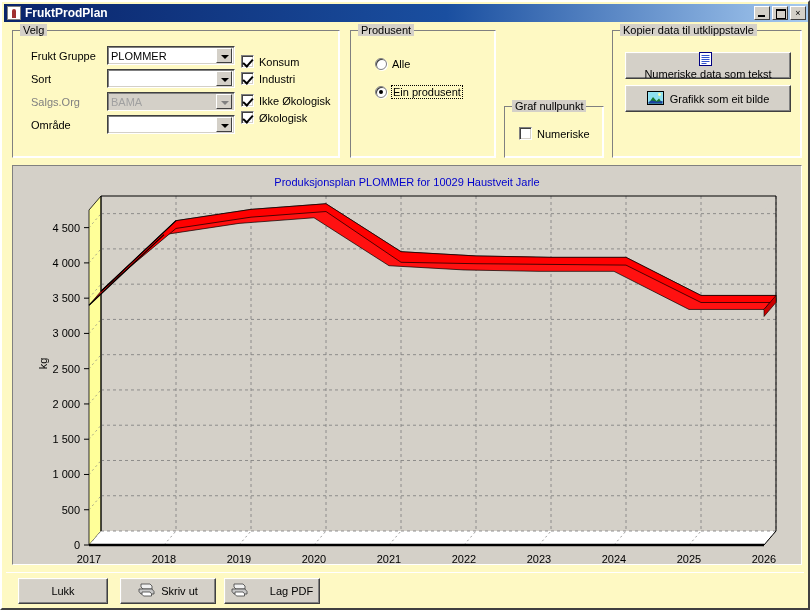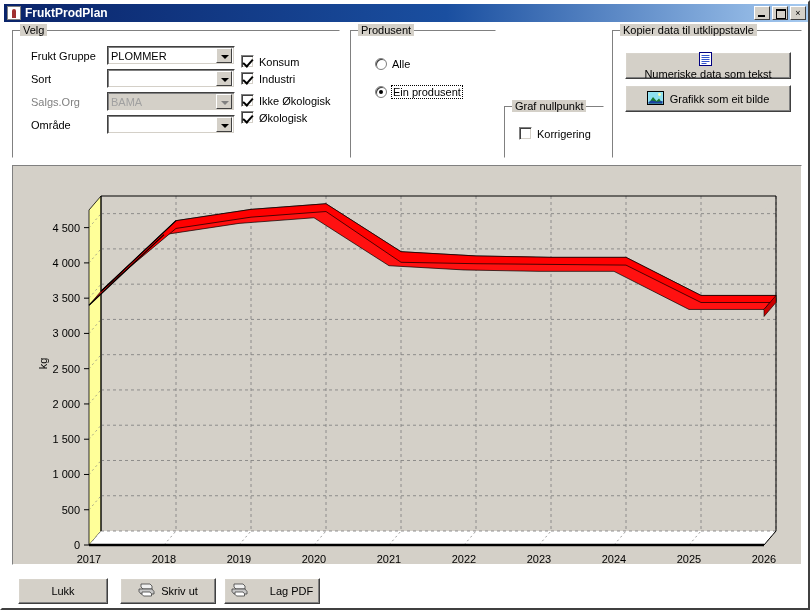--- a/index.html
+++ b/index.html
@@ -8,21 +8,21 @@
     width: 810px; height: 610px;
     background: #d4d0c8;
     font-family: "Liberation Sans", sans-serif;
     overflow: hidden;
   }
 
   
   #window {
     position: absolute; left: 0; top: 0;
     width: 810px; height: 610px;
-    background: #ffffff;
+    background: #fef9c3;
     border: 2px solid #d4d0c8;
     border-top-color: #ffffff;
     border-left-color: #ffffff;
     border-right-color: #404040;
     border-bottom-color: #404040;
   }
   #titlebar {
     position: absolute; left: 2px; top: 2px;
     width: 804px; height: 18px;
     background: linear-gradient(to right, #0a246a 0%, #1a4fa0 55%, #a6caf0 100%);
@@ -315,21 +315,21 @@
     </div>
   </div>
 
 
   <div class="groupbox" style="left:502px; top:104px; width:100px; height:52px;">
     <div class="gb-inner"></div>
     <div class="gb-title">Graf nullpunkt</div>
 
     <div class="checkrow" style="left:14px; top:20px;">
       <span class="cbox"></span>
-      <span>Korrigering</span>
+      <span>Numeriske</span>
     </div>
   </div>
 
   <div class="groupbox" style="left:610px; top:28px; width:190px; height:128px;">
     <div class="gb-inner"></div>
     <div class="gb-title">Kopier data til utklippstavle</div>
 
     <div class="btn" style="left:12px; top:21px; width:166px; height:27px;flex-direction:column;">
       <span class="bicon">
         <svg width="13" height="14" viewBox="0 0 13 14">
@@ -354,20 +354,21 @@
           <polygon points="1.5,12.5 6,6 9.5,10 12,7.5 15.5,12.5" fill="#1a7a2e"></polygon>
           <polygon points="1.5,12.5 15.5,12.5 15.5,10 10,10.8 5,9.5 1.5,11" fill="#1a3fa0"></polygon>
           <circle cx="12.5" cy="3.5" r="1.4" fill="#ffffaa"></circle>
         </svg>
       </span>
       <span>Grafikk som eit bilde</span>
     </div>
   </div>
 
   <div id="chartpanel" style="left:10px; top:163px; width:790px; height:400px;">
+    <div id="charttitle">Produksjonsplan PLOMMER for 10029 Haustveit Jarle</div>
     <svg id="chartsvg" width="788" height="398" viewBox="0 0 788 398">
         <rect x="88" y="30" width="675" height="335" fill="#d4d0c8"></rect>
         <polygon points="88,30 76,44 751,44 763,30" fill="#d4d0c8" stroke="none"></polygon>
         <polygon points="88,30 76,44 76,379 88,365" fill="#ffff99" stroke="#000000" stroke-width="0.8"></polygon>
         <polygon points="88,365 76,379 751,379 763,365" fill="#ffffff" stroke="none"></polygon>
         <line x1="88" y1="365" x2="763" y2="365" stroke="#808080" stroke-width="1" stroke-dasharray="3,3" opacity="0.85"></line>
         <line x1="76" y1="379" x2="88" y2="365" stroke="#808080" stroke-width="1" stroke-dasharray="2,3" opacity="0.7"></line>
         <line x1="71" y1="379" x2="76" y2="379" stroke="#000000" stroke-width="1"></line>
         <line x1="88" y1="329.7368421052632" x2="763" y2="329.7368421052632" stroke="#808080" stroke-width="1" stroke-dasharray="3,3" opacity="0.85"></line>
         <line x1="76" y1="343.7368421052632" x2="88" y2="329.7368421052632" stroke="#808080" stroke-width="1" stroke-dasharray="2,3" opacity="0.7"></line>

